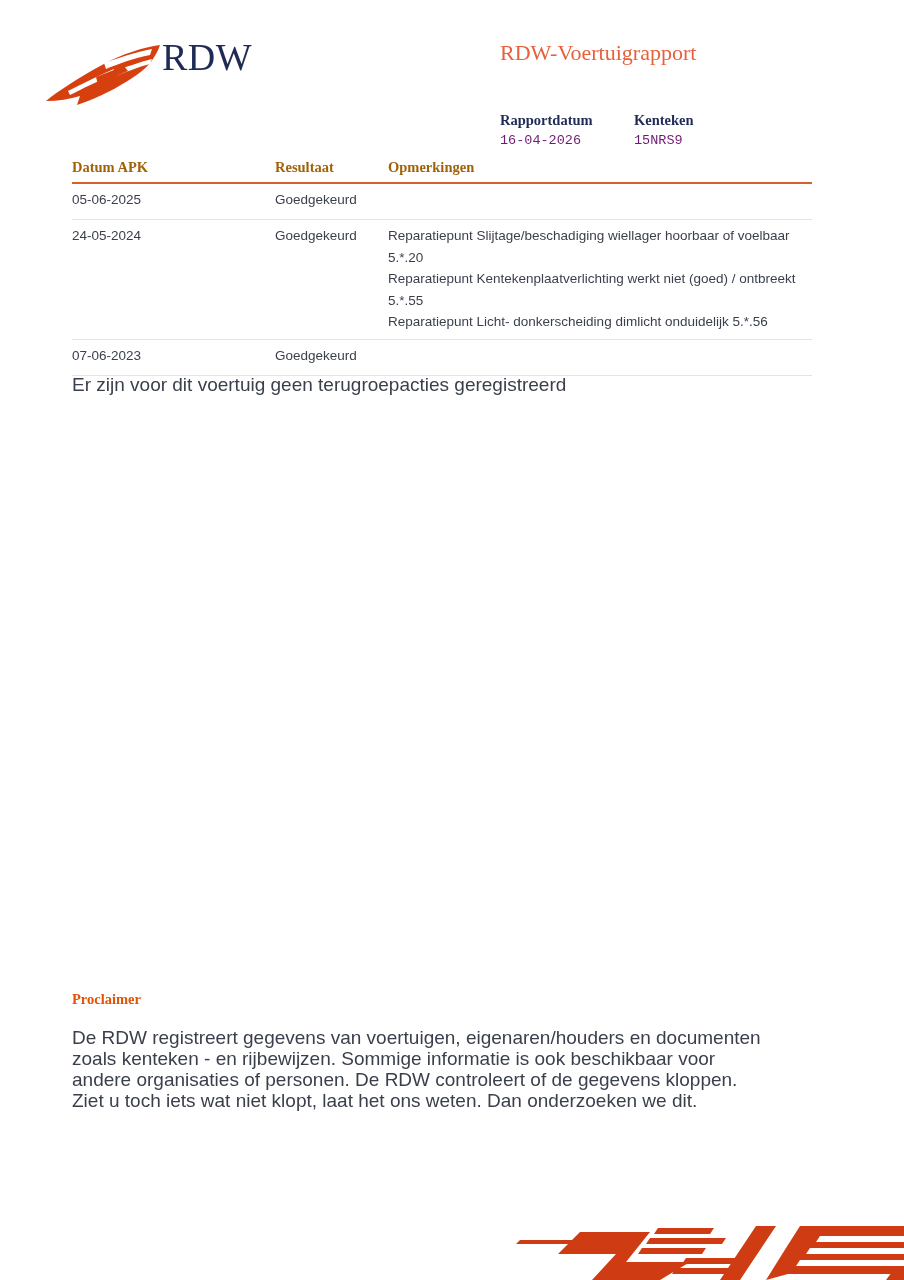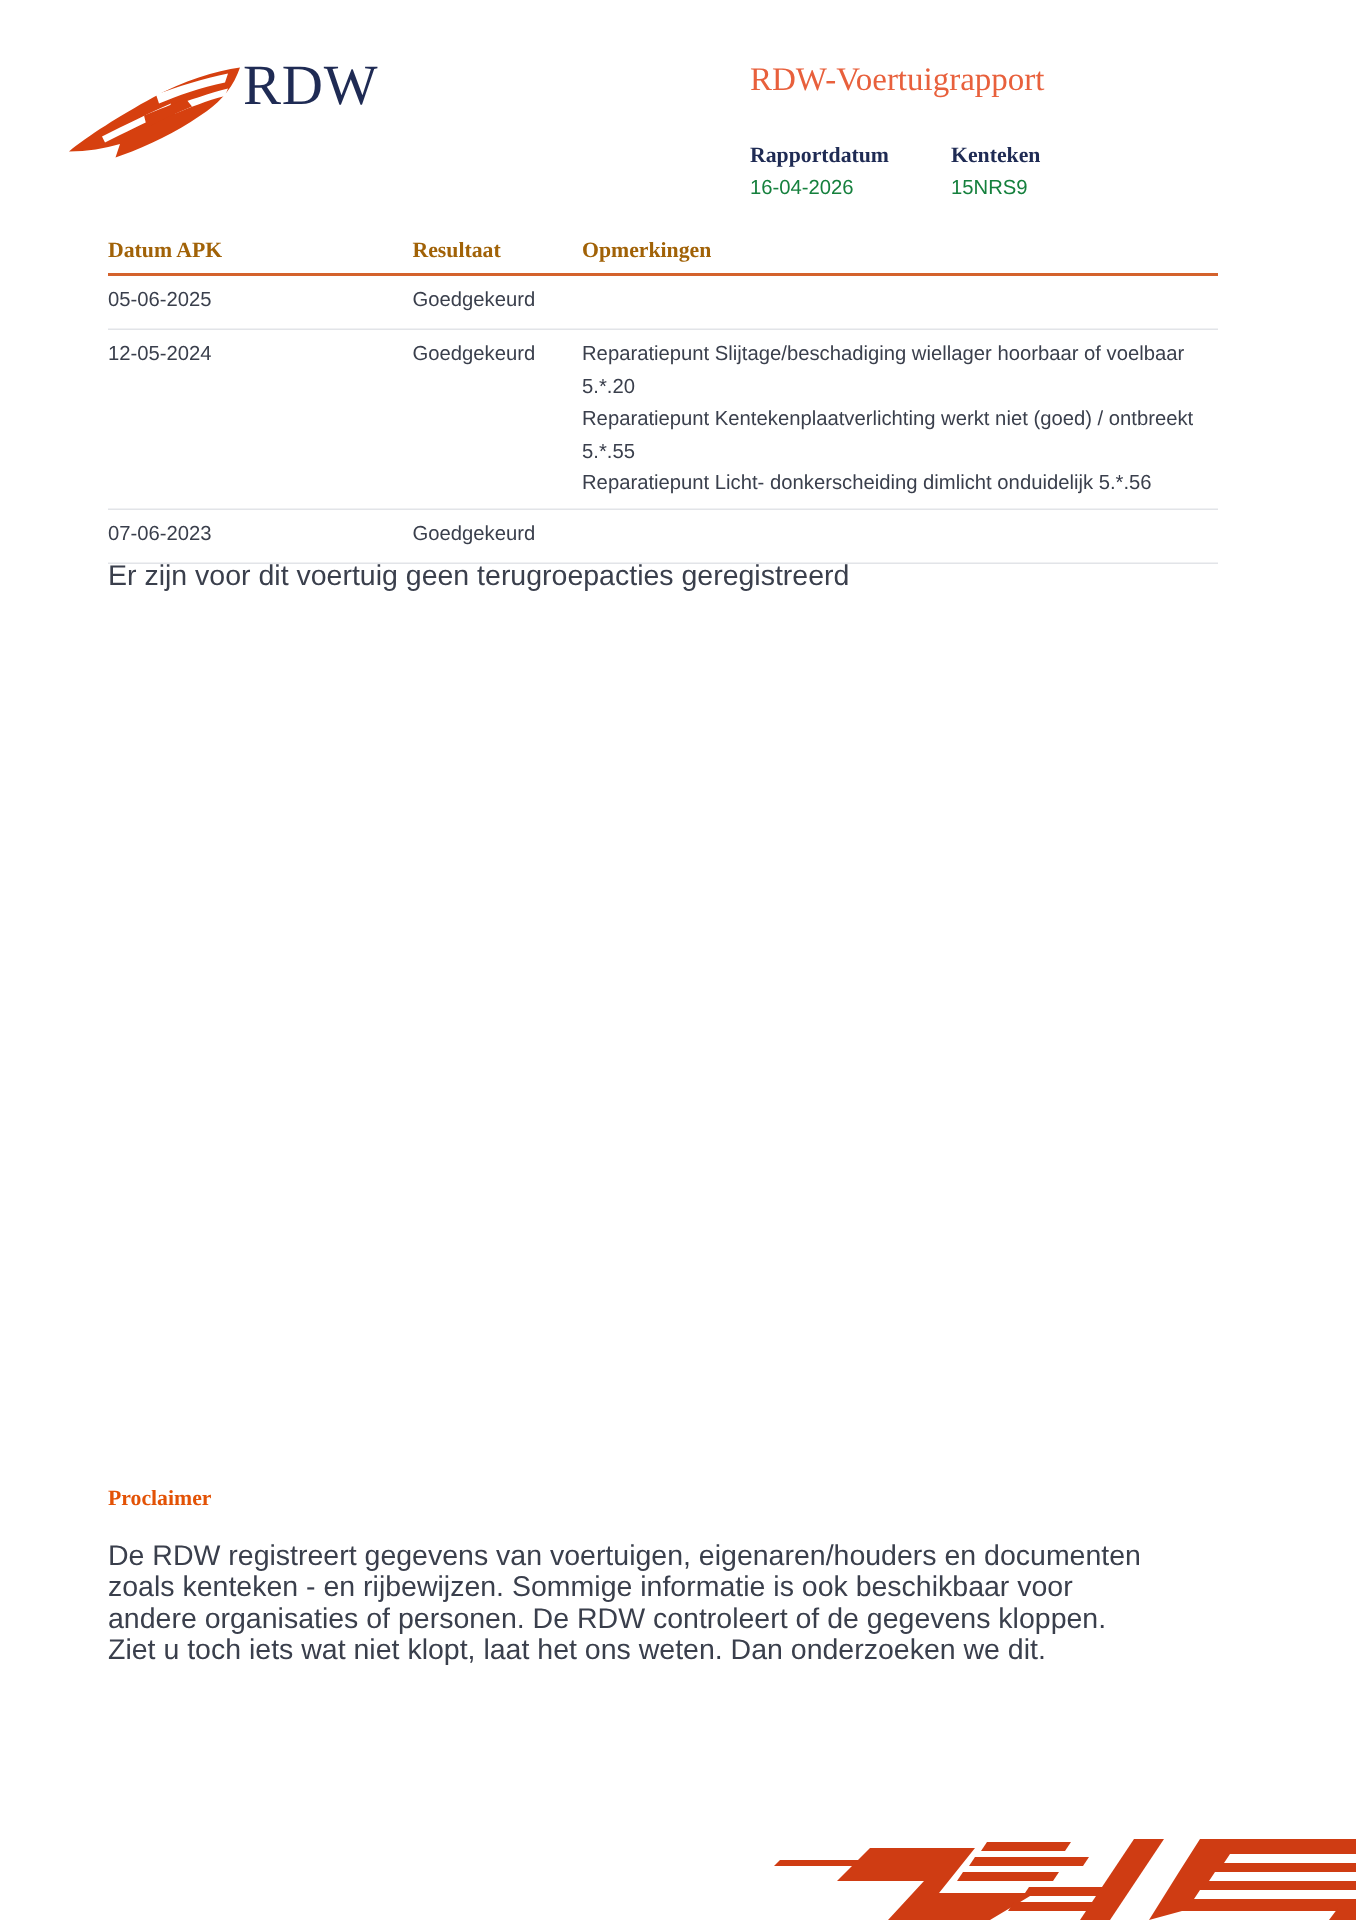--- a/index.html
+++ b/index.html
@@ -70,33 +70,34 @@
 
   .meta {
     position: absolute;
     left: 500px;
     top: 96px;
     width: 340px;
   }
   .meta-col {
     display: inline-block;
     vertical-align: top;
+    margin-top: 16px;
   }
   .meta-col.c1 { width: 134px; }
   .meta-label {
     font-family: "Liberation Serif", serif;
     font-weight: bold;
     font-size: 14.5px;
     color: #1f2b54;
     line-height: 16px;
   }
   .meta-value {
-    font-family: Liberation Sans, sans-serif;
+    font-family: Liberation Mono, monospace;
     font-size: 13.5px;
-    color: #15803d;
+    color: #701a75;
     line-height: 20px;
     margin-top: 3px;
   }
 
   
   .apk-table {
     position: absolute;
     left: 72px;
     top: 158px;
     width: 740px;
@@ -245,21 +246,21 @@
     </div>
 
     <div class="apk-row">
       <div class="cell col-date">05-06-2025</div>
       <div class="cell col-result">Goedgekeurd</div>
       <div class="cell col-remark"></div>
       <div class="spacer">&nbsp;</div>
     </div>
 
     <div class="apk-row">
-      <div class="cell col-date">12-05-2024</div>
+      <div class="cell col-date">24-05-2024</div>
       <div class="cell col-result">Goedgekeurd</div>
       <div class="cell col-remark">
         <span class="remark-line">Reparatiepunt Slijtage/beschadiging wiellager hoorbaar of voelbaar 5.*.20</span>
         <span class="remark-line">Reparatiepunt Kentekenplaatverlichting werkt niet (goed) / ontbreekt 5.*.55</span>
         <span class="remark-line">Reparatiepunt Licht- donkerscheiding dimlicht onduidelijk 5.*.56</span>
       </div>
       <div class="spacer">&nbsp;<br>&nbsp;<br>&nbsp;<br>&nbsp;<br>&nbsp;</div>
     </div>
 
     <div class="apk-row">

